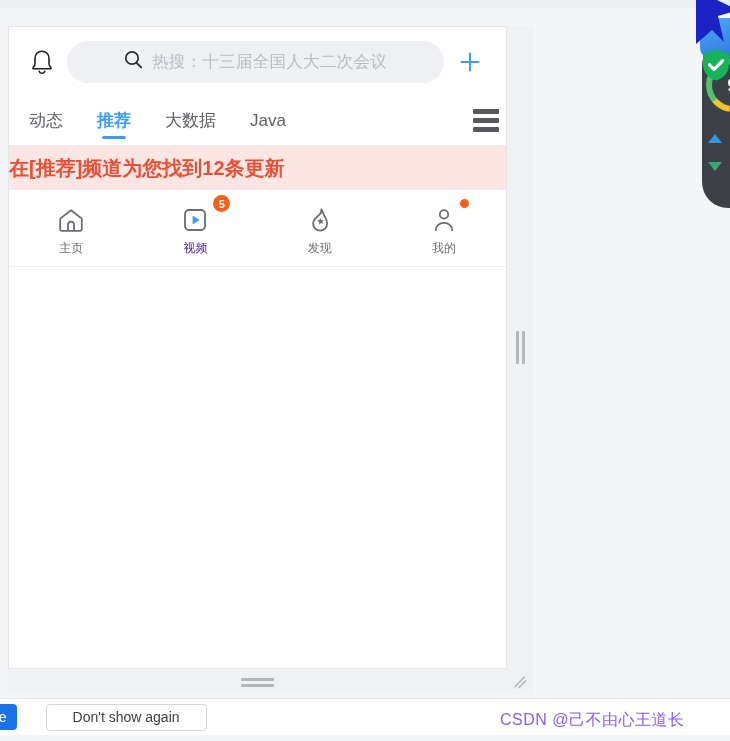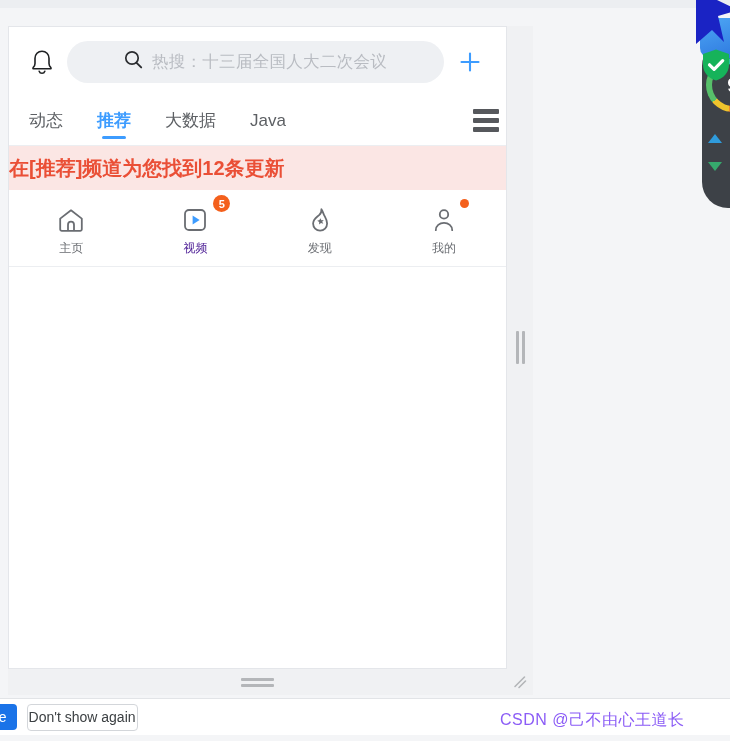--- a/index.html
+++ b/index.html
@@ -308,22 +308,23 @@
   }
   #dont-show-button {
     height: 27px;
     background: #ffffff;
     border: 1px solid #d3d6da;
     border-radius: 4px;
     color: #3c4043;
     font-size: 14px;
     display: flex;
     align-items: center;
-    padding: 0 1px;
-    box-sizing: border-box;
+    padding: 0 26px;
+    box-sizing: border-box;
+    margin-left: 19px;
   }
   #page-bottom-strip {
     position: absolute;
     left: 0;
     top: 735px;
     width: 730px;
     height: 6px;
     background: #f4f5f7;
   }
 

